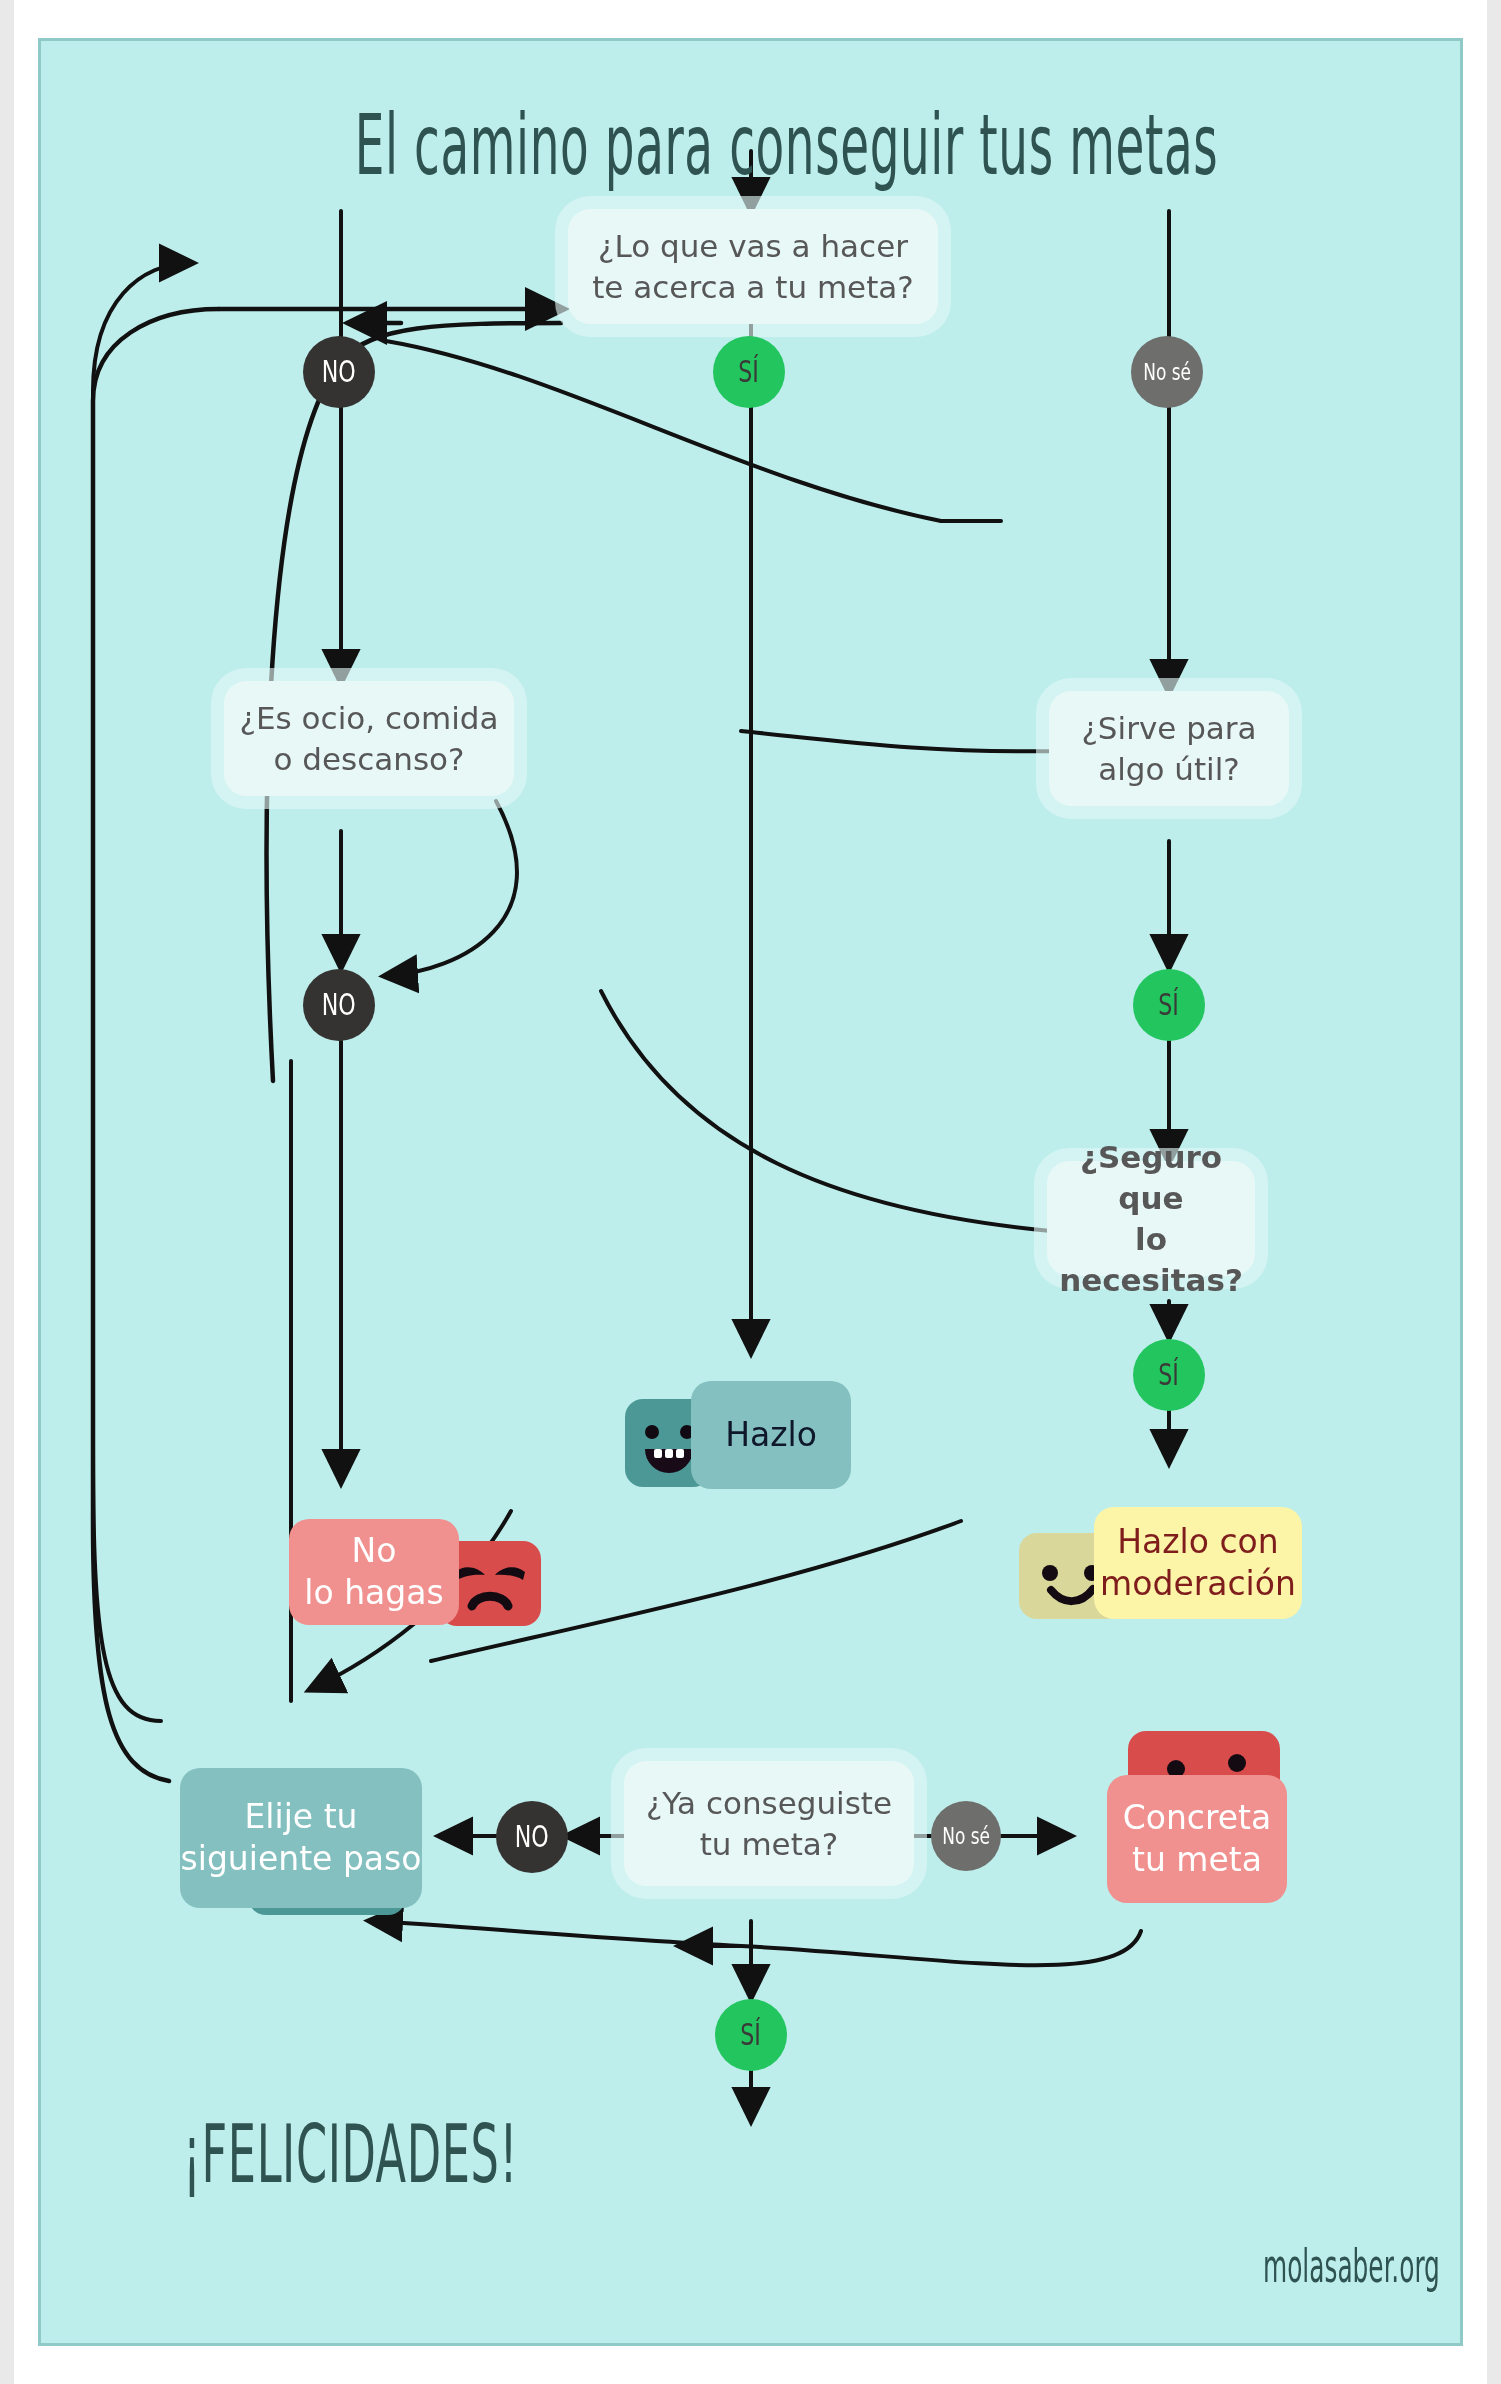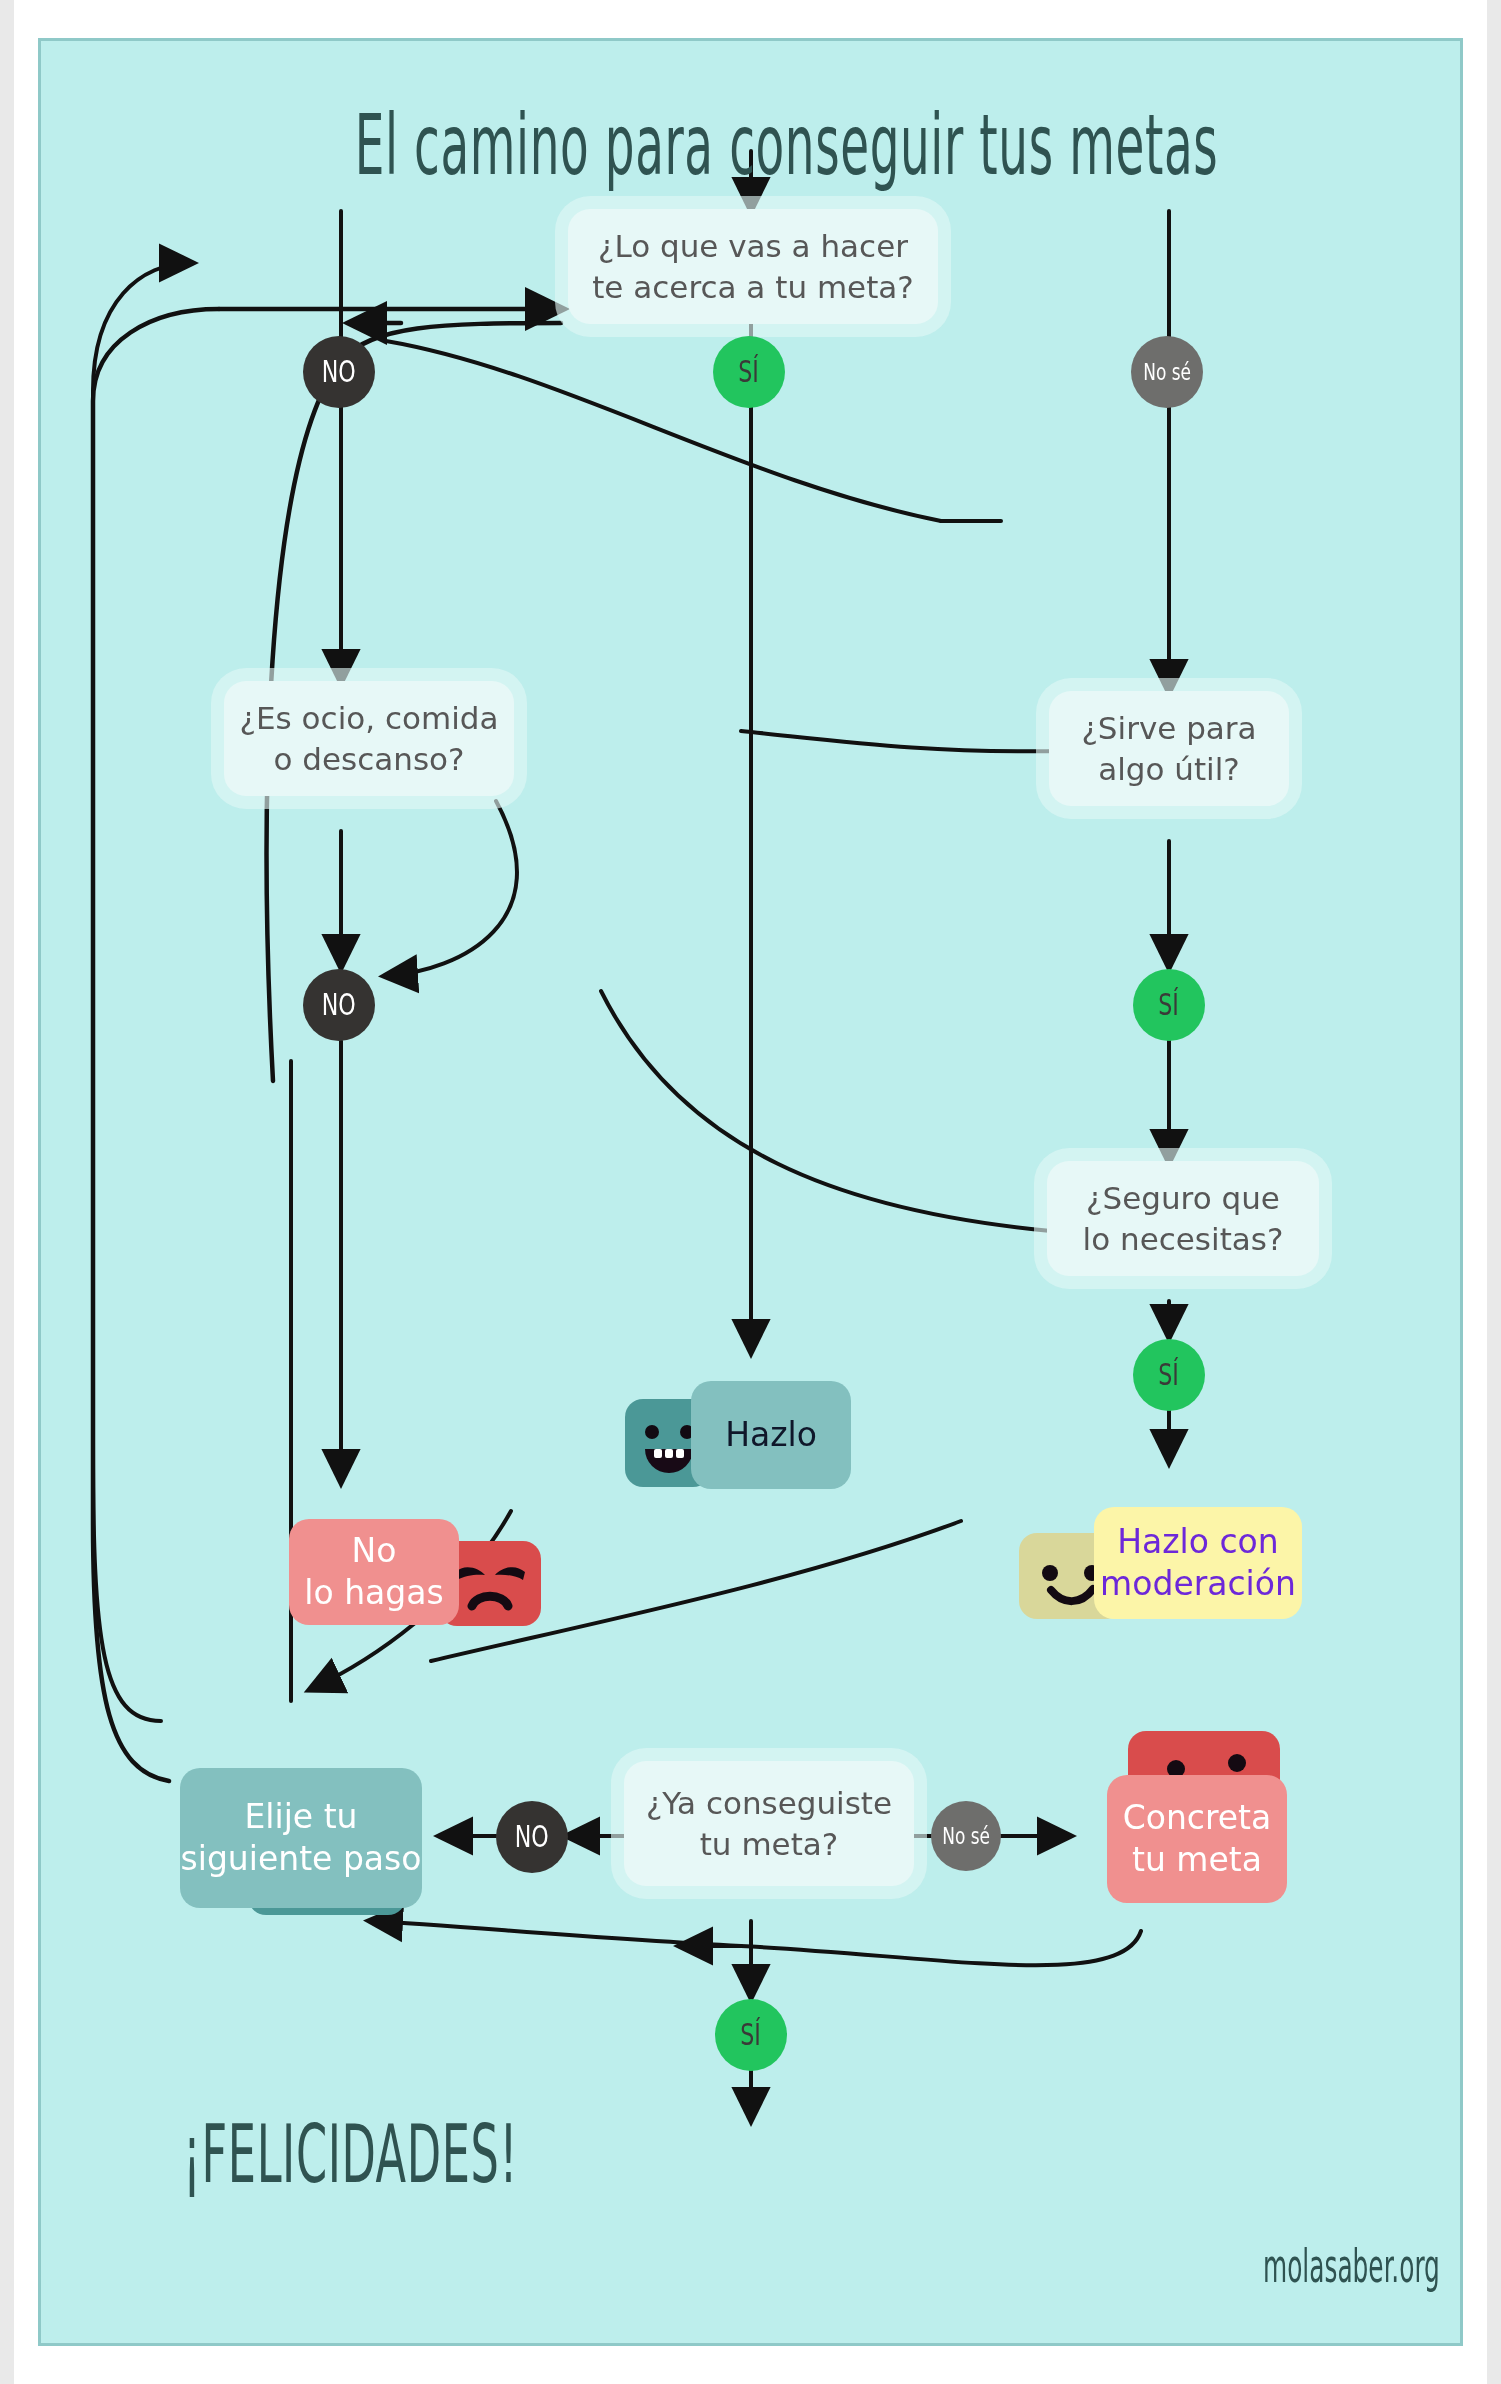--- a/index.html
+++ b/index.html
@@ -116,21 +116,21 @@
     justify-content: center;
     text-align: center;
     font-family: "DejaVu Sans", sans-serif;
     font-size: 33px;
     line-height: 42px;
     white-space: pre-line;
     z-index: 4;
   }
   .abox.teal      { background:#83c0bf; color:#0f172a; }
   .abox.salmon    { background:#f0908f; color:#ffffff; }
-  .abox.yellow    { background:#fcf5a8; color:#6d28d9; }
+  .abox.yellow    { background:#fcf5a8; color:#7f1d1d; }
   .abox.salmon2   { background:#f0908f; color:#ffffff; }
   .abox.tealdark  { background:#83c0bf; color:#ffffff; }
 
   
   .face {
     position: absolute;
     border-radius: 18px;
     z-index: 2;
   }
   .face.teal   { background:#4b9897; }
@@ -270,21 +270,21 @@
 
     <div class="qbox" style="left:183px; top:640px; width:290px; height:115px;">¿Es ocio, comida
 o descanso?</div>
 
     <div class="qbox" style="left:527px; top:168px; width:370px; height:115px;">¿Lo que vas a hacer
 te acerca a tu meta?</div>
 
     <div class="qbox" style="left:1008px; top:650px; width:240px; height:115px;">¿Sirve para
 algo útil?</div>
 
-    <div class="qbox" style="left:1006px; top:1120px; width:272px; height:115px;">¿Seguro que
+    <div class="qbox" style="left:1006px; top:1120px; width:208px; height:115px;font-weight:bold;">¿Seguro que
 lo necesitas?</div>
 
     <div class="qbox" style="left:583px; top:1720px; width:290px; height:125px;">¿Ya conseguiste
 tu meta?</div>
 
     <div class="face teal" style="left:584px; top:1358px; width:86px; height:88px;">
       <svg width="86" height="88" viewBox="0 0 86 88">
         <circle cx="27" cy="33" r="7" fill="#120a12"></circle>
         <circle cx="62" cy="33" r="7" fill="#120a12"></circle>
         <path d="M20,50 h48 a24,24 0 0 1 -48,0 z" fill="#180a16"></path>

